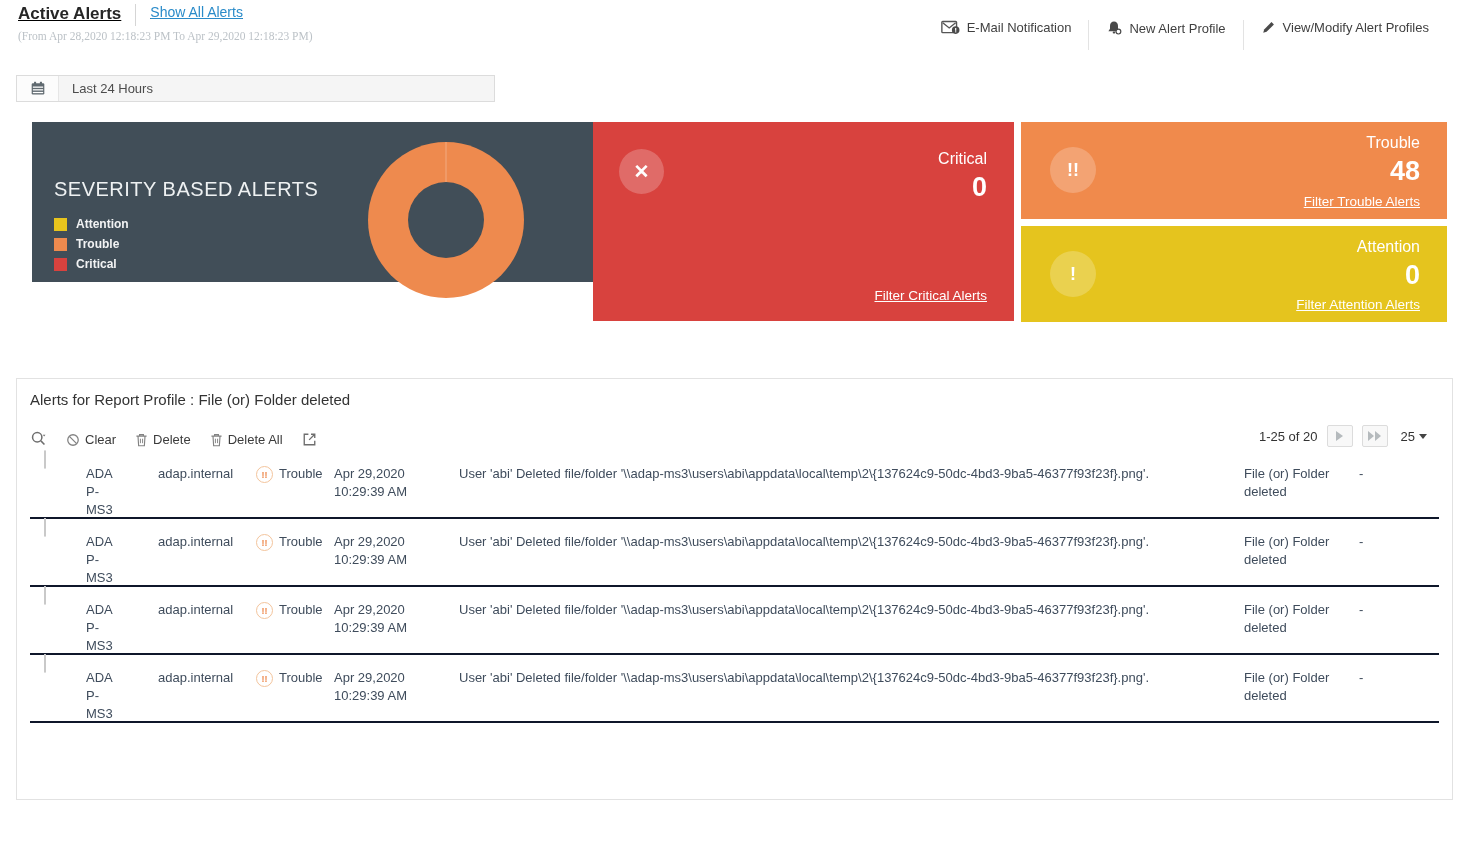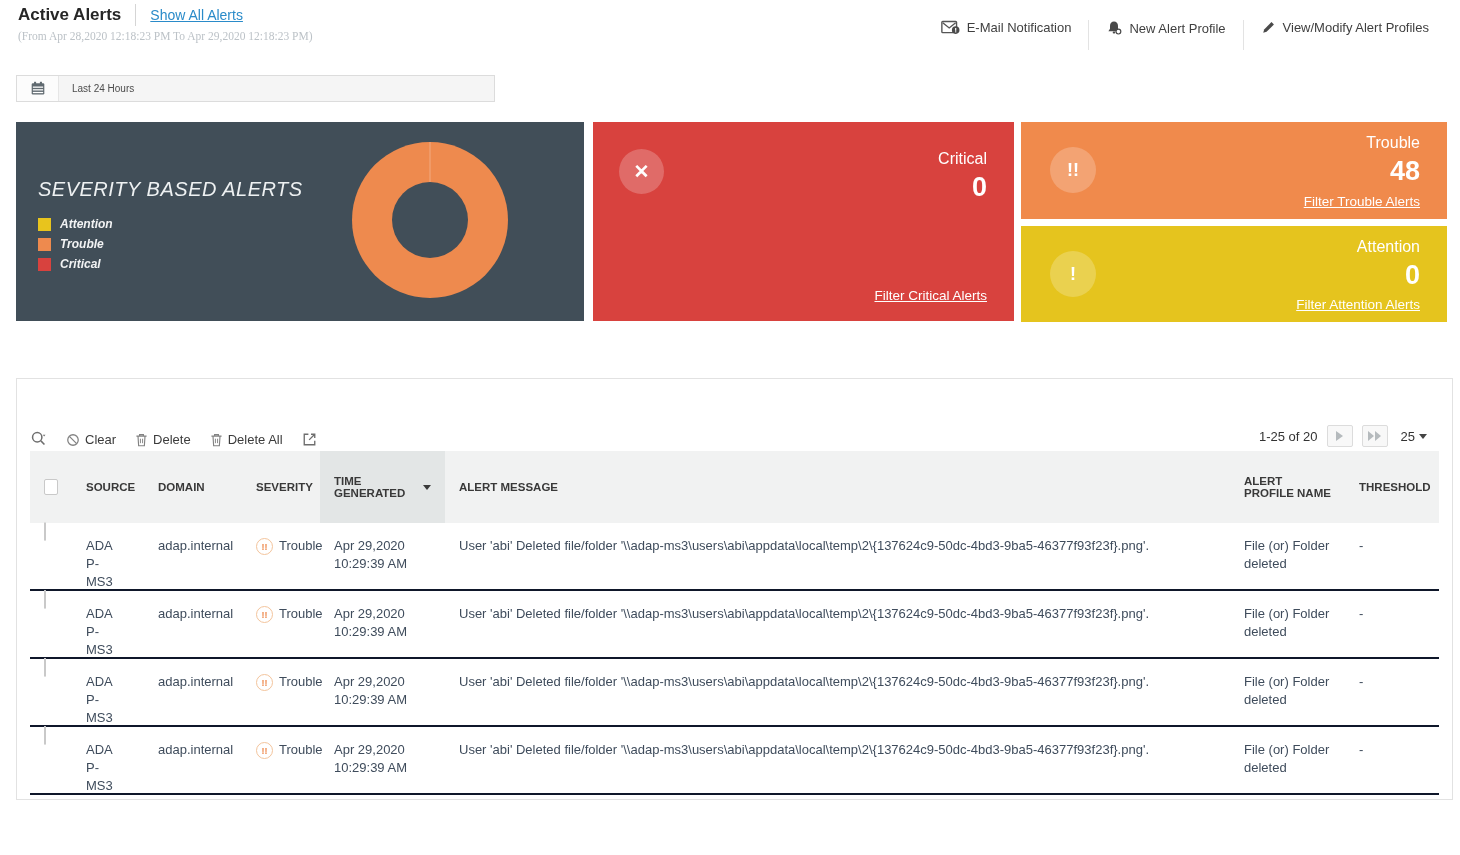--- a/index.html
+++ b/index.html
@@ -1,40 +1,40 @@
 <!DOCTYPE html>
 <html><head>
 <meta charset="utf-8">
 <style>
   * { margin:0; padding:0; box-sizing:border-box; }
   html,body { width:1460px; height:855px; background:#fff; font-family:"Liberation Sans",sans-serif; }
   .screen { position:relative; width:1460px; height:855px; background:#fff; overflow:hidden; }
 
   
   .page-header { position:absolute; left:18px; top:4px; }
-  .title-row { display:flex; align-items:center; gap:14px; }
+  .title-row { display:flex; align-items:flex-start; gap:14px;text-decoration:underline; }
   .page-title { font-size:17px; font-weight:bold; color:#262626; }
   .vdiv { width:1px; height:22px; background:#d5d5d5; }
   .show-all { font-size:14px; color:#2a8bc9; text-decoration:underline; cursor:pointer; }
   .date-range { margin-top:4px; font-size:11.5px; color:#bcc2c7;font-family:Liberation Serif, serif; }
 
   .header-actions { position:absolute; right:14px; top:20px; display:flex; align-items:flex-start; }
   .hbtn { display:flex; align-items:center; gap:7px; padding:0 17px; font-size:13px; color:#3f3f3f; cursor:pointer; }
   .hdiv { width:1px; height:30px; background:#e3e3e3; }
   .hbtn svg { display:block; }
 
   
   .period { position:absolute; left:16px; top:75px; width:479px; height:27px; border:1px solid #dcdcdc;
             background:#f5f5f5; display:flex; align-items:stretch; cursor:pointer; }
   .period-iconbox { width:42px; background:#fcfcfc; border-right:1px solid #e6e6e6; display:flex; align-items:center; justify-content:center; }
-  .period-value { font-size:10px; color:#4c4c4c; line-height:25px; padding-left:13px; }
+  .period-value { font-size:13px; color:#4c4c4c; line-height:25px; padding-left:13px; }
 
   
   .panels { position:absolute; left:0; top:122px; width:1460px; height:200px; }
-  .sev-panel { position:absolute; left:16px; top:0; width:568px; height:199px;font-style:italic; }
+  .sev-panel { position:absolute; left:32px; top:0; width:568px; height:160px; }
   .sev-title { position:absolute; left:22px; top:56px; font-size:20px; color:#eef1f2; letter-spacing:.5px; }
   .legend { position:absolute; left:22px; top:92px; }
   .legend-item { display:flex; align-items:center; gap:9px; height:20px; }
   .swatch { width:13px; height:13px; }
   .legend-label { font-size:12px; font-weight:bold; color:#f2f3f4; }
   .donut { position:absolute; left:336px; top:20px; width:156px; height:156px; border-radius:50%; }
   .donut-hole { position:absolute; left:40px; top:40px; width:76px; height:76px; border-radius:50%; background:#414e58; }
   .donut-notch { position:absolute; left:77px; top:0; width:2px; height:40px; background:rgba(255,255,255,.14); }
 
   .sum-card { position:absolute; color:#fff; }
@@ -187,20 +187,21 @@
 
     <div class="sum-card attention" style="background: rgb(229, 196, 30);">
       <div class="sum-icon">!</div>
       <div class="sum-label">Attention</div>
       <div class="sum-count">0</div>
       <a class="sum-link">Filter Attention Alerts</a>
     </div>
   </div>
 
   <div class="alerts-card">
+    <div class="alerts-title">Alerts for Report Profile : File (or) Folder deleted</div>
 
     <div class="toolbar">
       <div class="tool">
         <span>
           <svg width="17" height="17" viewBox="0 0 20 20">
               <circle cx="8.5" cy="8.5" r="5.5" fill="none" stroke="#6e6e6e" stroke-width="1.8"></circle>
               <line x1="12.8" y1="12.8" x2="17" y2="17" stroke="#6e6e6e" stroke-width="1.8"></line>
               <path d="M15 5.5l1.6 2 1.6-2z" fill="#6e6e6e"></path>
             </svg>
         </span>
@@ -255,35 +256,20 @@
             </span>
           </div>
         <div class="page-size">
           <span>25</span>
           <span class="caret-down"></span>
         </div>
       </div>
     </div>
 
     <div class="tbl">
-      <div class="trow thead">
-        <div class="cell">
-            <span class="chk" style="margin:0;"></span>
-          </div>
-        <div class="cell">SOURCE</div>
-        <div class="cell">DOMAIN</div>
-        <div class="cell">SEVERITY</div>
-        <div class="cell c-time">
-          <span>TIME GENERATED</span>
-          <span class="sort-caret"></span>
-        </div>
-        <div class="cell">ALERT MESSAGE</div>
-        <div class="cell">ALERT PROFILE NAME</div>
-        <div class="cell">THRESHOLD</div>
-      </div>
 
       <div class="tbody">
 
         <div class="trow">
           <div><span class="chk"></span></div>
           <div class="cell src-cell">ADAP-MS3</div>
           <div class="cell">adap.internal</div>
           <div class="cell sev-cell">
             <span class="sev-badge">!!</span>
             <span>Trouble</span>

